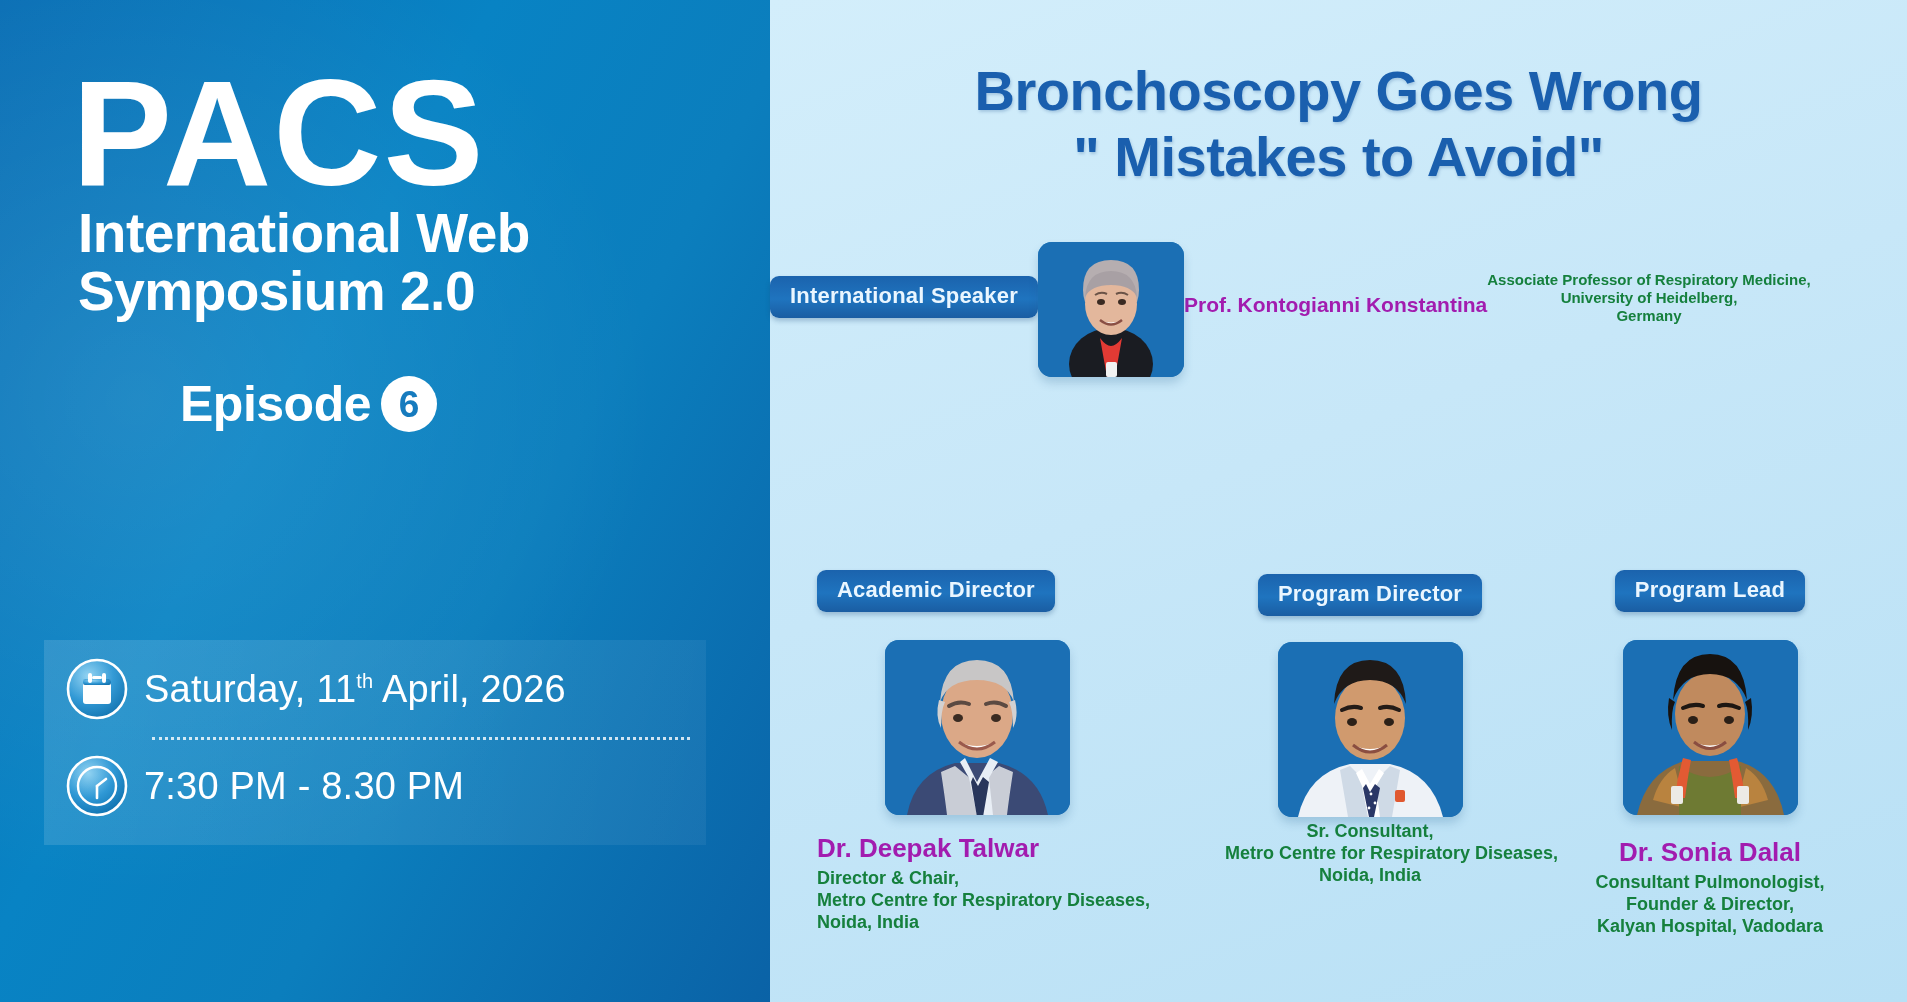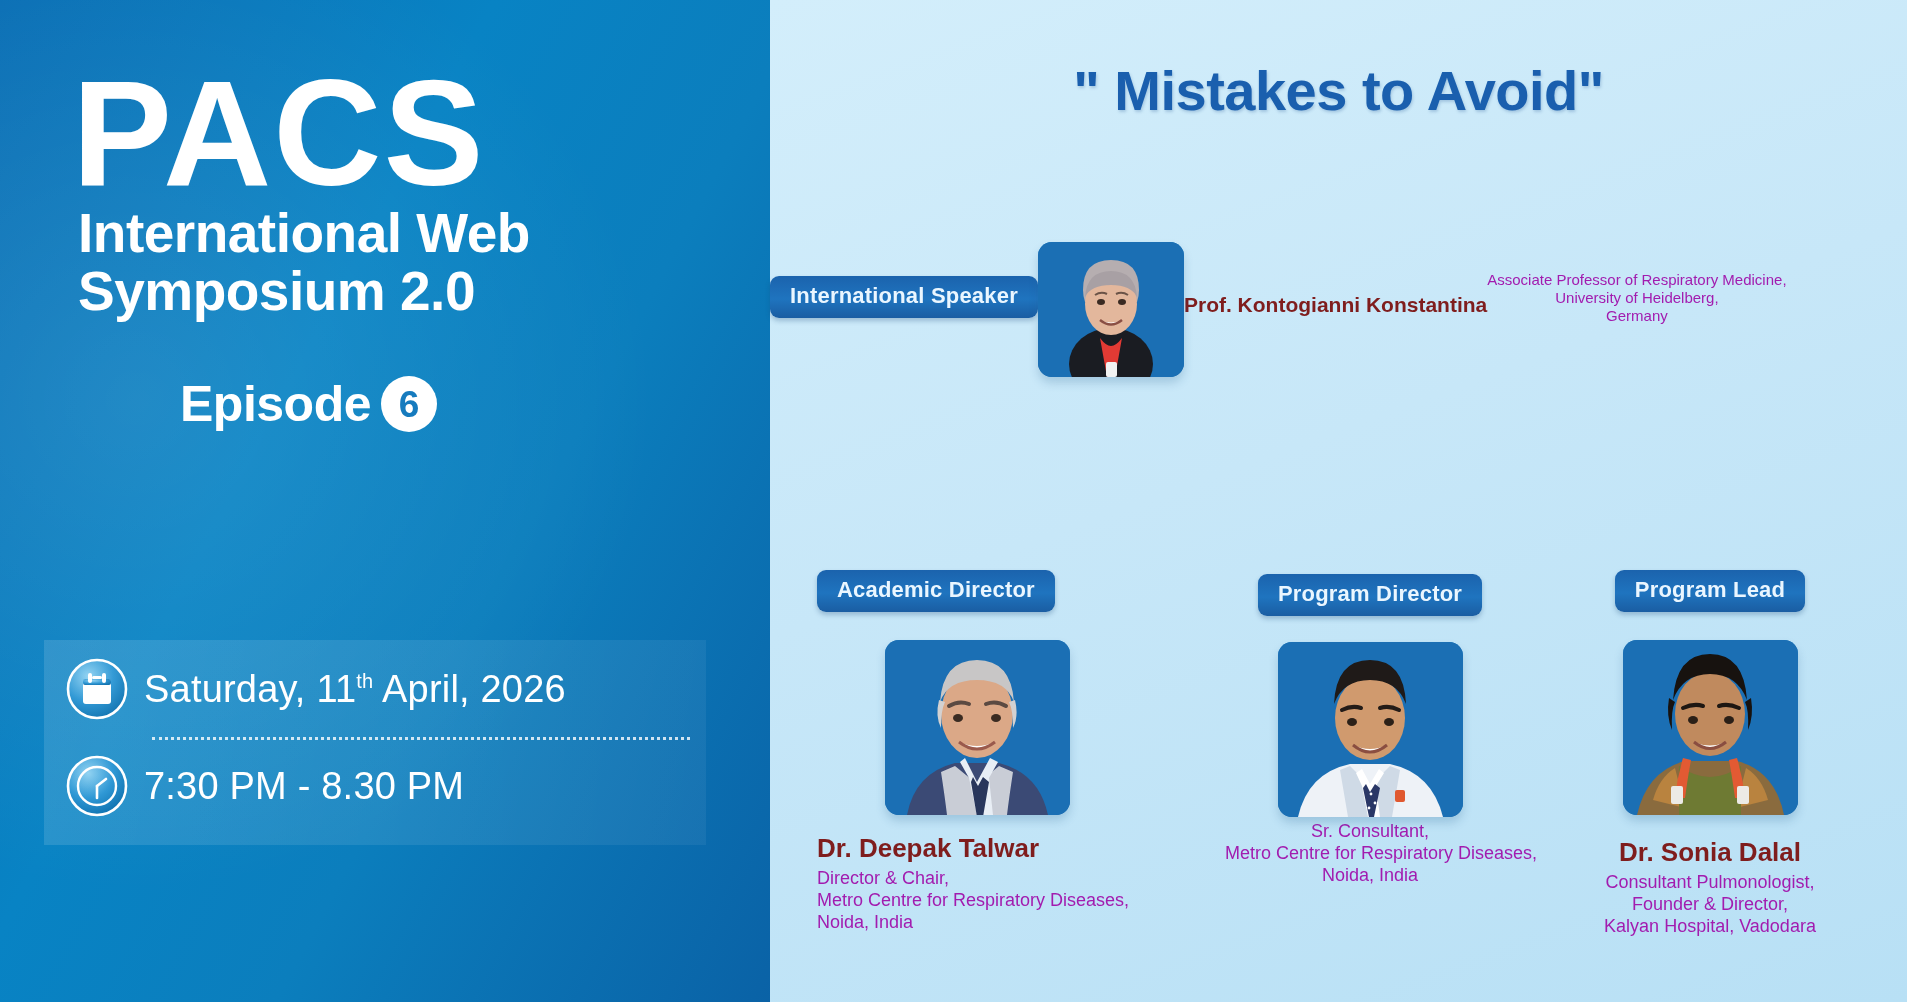--- a/index.html
+++ b/index.html
@@ -101,22 +101,22 @@
     white-space:nowrap;
   }
 
   .photo {
     border-radius:14px;
     background:linear-gradient(160deg,#1f7cc4 0%,#1564a8 100%);
     box-shadow:0 6px 10px rgba(30,90,140,.22);
     position:relative; overflow:hidden;
   }
 
-  .sp-name { font-weight:bold; color:#7f1d1d; }
-  .sp-aff  { color:#a21caf; }
+  .sp-name { font-weight:bold; color:#a21caf; }
+  .sp-aff  { color:#15803d;font-weight:bold; }
 
   
   .intl {
     position:absolute; left:770px; top:216px; width:1137px;
     display:flex; flex-direction:row; align-items:center;
   }
   .intl .photo { width:146px; height:135px; margin-top:26px; }
   .intl .sp-name { font-size:21px; margin-top:16px; }
   .intl .sp-aff  { font-size:15px; line-height:1.2; text-align:center; margin-top:3px; }
 
@@ -204,20 +204,21 @@
             <line x1="31" y1="31" x2="40" y2="24" stroke="#ffffff" stroke-width="2.6" stroke-linecap="round"></line>
           </svg>
         </div>
         <div class="dt-text">7:30 PM - 8.30 PM</div>
       </div>
 
     </div>
   </div>
 
   <div class="title">
+    <span>Bronchoscopy Goes Wrong</span>
     <span>" Mistakes to Avoid"</span>
   </div>
 
   <div class="intl">
     <div class="role-badge">International Speaker</div>
     <div class="photo">
       <svg width="146" height="135" viewBox="0 0 146 135">
         <rect width="146" height="135" fill="#1b6fb4"></rect>
         <ellipse cx="73" cy="122" rx="42" ry="36" fill="#1a1c22"></ellipse>
         <path d="M45 48 q0-30 28-30 q28 0 28 30 q0 6 -2 12 l-52 0 q-2-6 -2-12z" fill="#b6aeb0"></path>

